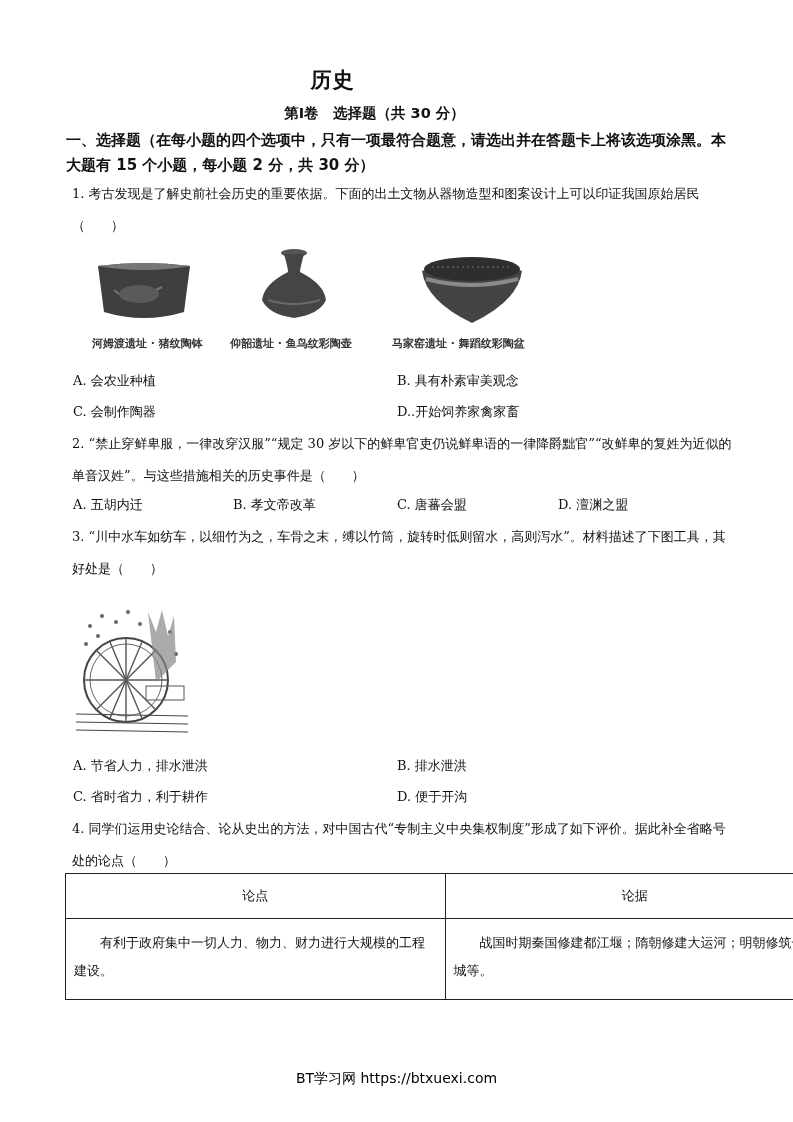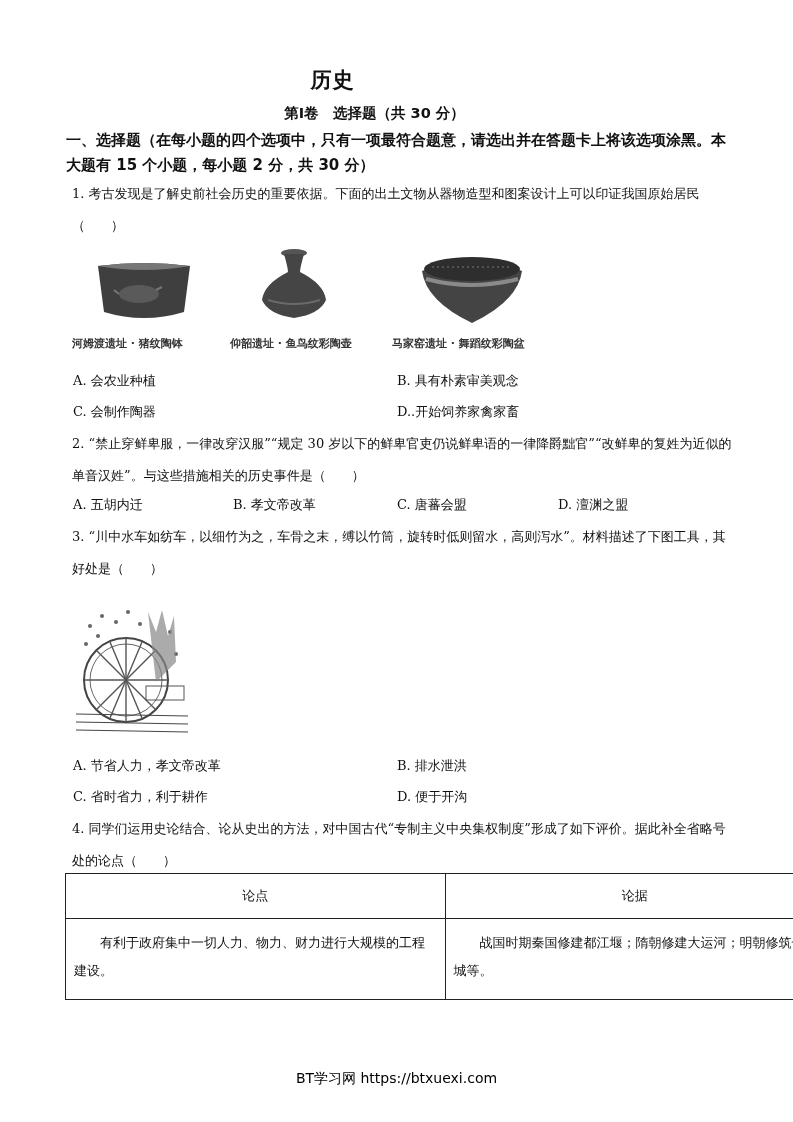--- a/index.html
+++ b/index.html
@@ -35,21 +35,21 @@
 <div>
 
   <div class="artifact" style="left:94px; top:260px;">
     <svg width="100" height="64" viewBox="0 0 100 64">
       <path d="M4 6 Q50 0 96 6 L90 52 Q50 64 10 52 Z" fill="#3f3f3f"></path>
       <path d="M4 6 Q50 0 96 6 Q50 14 4 6 Z" fill="#777"></path>
       <ellipse cx="45" cy="34" rx="20" ry="9" fill="#5a5a5a"></ellipse>
       <path d="M25 34 l-5 -4 M62 30 l6 -3" stroke="#777" stroke-width="2"></path>
     </svg>
   </div>
-  <div class="cap" style="left:72px; top:336px;text-align:center;">河姆渡遗址 · 猪纹陶钵</div>
+  <div class="cap" style="left:92px; top:336px;text-align:center;">河姆渡遗址 · 猪纹陶钵</div>
 
   <div class="artifact" style="left:258px; top:248px;">
     <svg width="72" height="78" viewBox="0 0 72 78">
       <ellipse cx="36" cy="5" rx="13" ry="4" fill="#555"></ellipse>
       <path d="M26 6 Q30 20 30 24 Q6 36 4 52 Q10 66 36 70 Q62 66 68 52 Q66 36 42 24 Q42 20 46 6 Z" fill="#454545"></path>
       <path d="M10 52 Q36 60 62 52" stroke="#6a6a6a" stroke-width="2" fill="none"></path>
     </svg>
   </div>
   <div class="cap" style="left:230px; top:336px;">仰韶遗址 · 鱼鸟纹彩陶壶</div>
 
@@ -102,21 +102,21 @@
     </g>
     <path d="M72 10 L80 30 L86 8 L92 34 L98 14 L100 60 L80 80 Z" fill="#888" opacity="0.7"></path>
     <rect x="70" y="84" width="38" height="14" fill="none" stroke="#555"></rect>
     <g stroke="#444" stroke-width="1">
       <line x1="0" y1="112" x2="112" y2="114"></line>
         <line x1="0" y1="120" x2="112" y2="122"></line>
       <line x1="0" y1="128" x2="112" y2="130"></line>
     </g>
   </svg>
 </div>
-<div class="abs opt" style="left:73px; top:756px;"><span>A.</span> <span>节省人力，孝文帝改革</span></div>
+<div class="abs opt" style="left:73px; top:756px;"><span>A.</span> <span>节省人力，排水泄洪</span></div>
 <div class="abs opt" style="left:397px; top:756px;"><span>B.</span> <span>排水泄洪</span></div>
 <div class="abs opt" style="left:73px; top:787px;"><span>C.</span> <span>省时省力，利于耕作</span></div>
 <div class="abs opt" style="left:397px; top:787px;"><span>D.</span> <span>便于开沟</span></div>
 
 <div class="abs q" style="top:813px;">4. 同学们运用史论结合、论从史出的方法，对中国古代“专制主义中央集权制度”形成了如下评价。据此补全省略号处的论点（　　）</div>
 <table class="argtab">
   <tbody>
       <tr>
     <td class="h" style="width:50%;">论点</td>
     <td class="h">论据</td>

